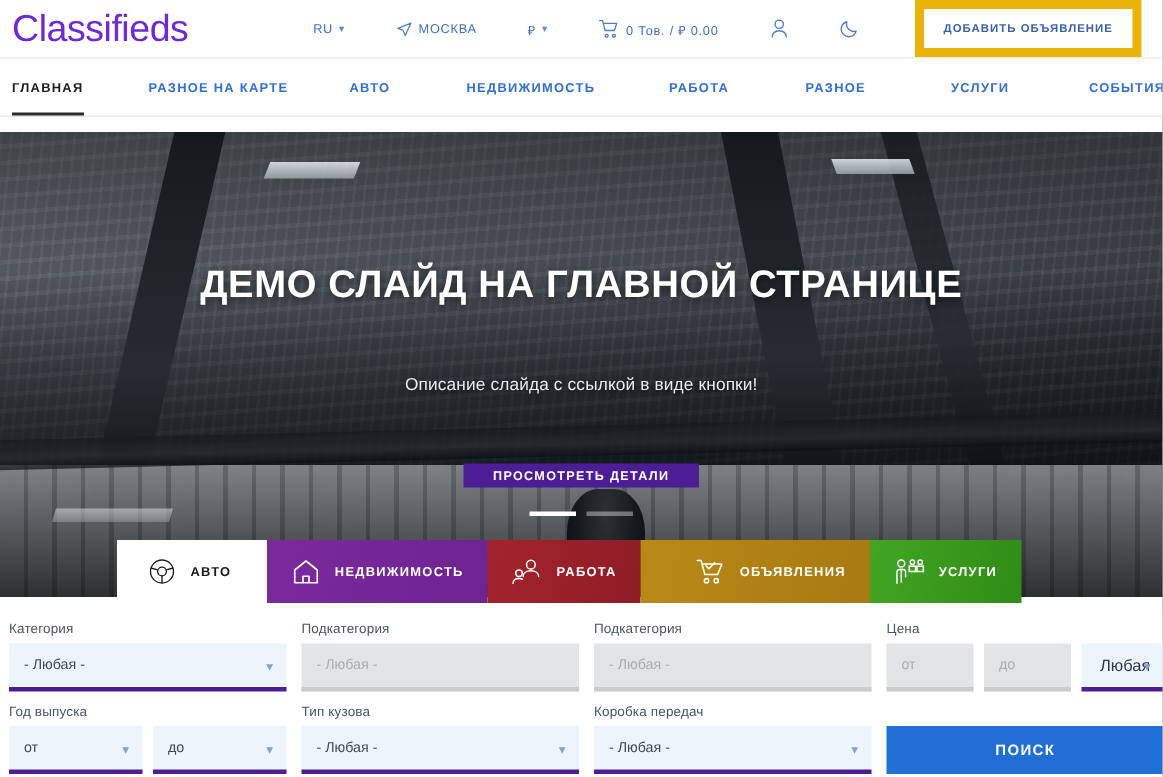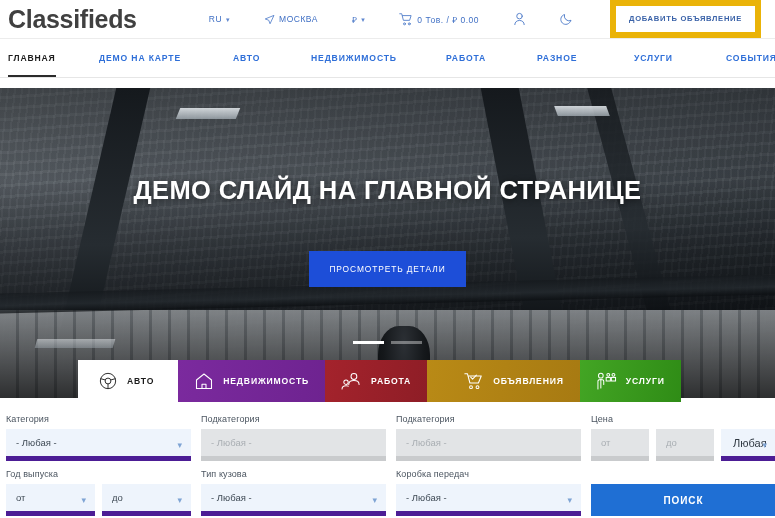--- a/index.html
+++ b/index.html
@@ -16,22 +16,22 @@
   
   .topbar {
     height: 38px;
     display: flex;
     align-items: center;
     padding: 0 14px 0 8px;
     background: #fff;
   }
   .brand {
     font-size: 25px;
-    font-weight: 700;
-    color: #404040;
+    font-weight: 400;
+    color: #6d28d9;
     letter-spacing: -0.3px;
     font-family: "Liberation Sans", sans-serif;
   }
   .top-right {
     margin-left: auto;
     display: flex;
     align-items: center;
     gap: 12px;
   }
   .top-item {
@@ -158,26 +158,26 @@
   }
   .hero-sub {
     margin-top: 19px;
     color: #e9ecef;
     font-size: 11.5px;
     letter-spacing: .1px;
     text-shadow: 0 1px 5px rgba(0,0,0,.6);
   }
   .hero-btn {
     margin-top: 19px;
-    background: #1d4ed8;
+    background: #4c1d95;
     color: #fff;
     font-size: 8.4px;
-    font-weight: normal;
+    font-weight: bold;
     letter-spacing: .9px;
-    padding: 14px 20px;
+    padding: 4px 20px;
     line-height: 1;
     border: none;
     white-space: nowrap;
   }
   .slider-dots {
     position: absolute;
     left: 0; right: 0; top: 253px;
     display: flex; justify-content: center; gap: 7px;
   }
   .dot { width: 31px; height: 3px; background: rgba(255,255,255,.38); }
@@ -225,21 +225,21 @@
     color: #4b5560;
     margin-bottom: 5px;
     display: block;
     letter-spacing: .1px;
   }
   .fctl { position: relative; display: flex; gap: 7px; }
   .sel, .inp {
     height: 32px;
     background: #eef4fc;
     border: none;
-    border-bottom: 5px solid #4c1d95;
+    border-bottom: 3px solid #4c1d95;
     width: 100%;
     font-size: 9.5px;
     color: #3f4a55;
     padding: 0 10px;
     font-family: "Liberation Sans", sans-serif;
     appearance: none;
     outline: none;
   }
   .sel.disabled, .inp.disabled {
     background: #e2e4e6;
@@ -330,21 +330,21 @@
           </svg>
         </span>
       </div>
 
       <button class="addbtn">ДОБАВИТЬ ОБЪЯВЛЕНИЕ</button>
     </div>
   </div>
 
   <nav class="navbar">
     <a class="nav-item active" style="left:8px;">ГЛАВНАЯ</a>
-    <a class="nav-item" style="left:99px;">ДЕМО НА КАРТЕ</a>
+    <a class="nav-item" style="left:99px;">РАЗНОЕ НА КАРТЕ</a>
     <a class="nav-item" style="left:233px;">АВТО</a>
     <a class="nav-item" style="left:311px;">НЕДВИЖИМОСТЬ</a>
     <a class="nav-item" style="left:446px;">РАБОТА</a>
     <a class="nav-item" style="left:537px;">РАЗНОЕ</a>
     <a class="nav-item" style="left:634px;">УСЛУГИ</a>
     <a class="nav-item" style="left:726px;">СОБЫТИЯ</a>
   </nav>
 
   <section class="hero">
     <div class="hero-photo"></div>
@@ -354,20 +354,21 @@
     <div class="lightbox lb1"></div>
     <div class="lightbox lb2"></div>
     <div class="wall"></div>
     <div class="wall-shade"></div>
     <div class="figure"></div>
     <div class="beam b4"></div>
     <div class="lightbox lb3"></div>
 
     <div class="hero-inner">
       <h1 class="hero-title">ДЕМО СЛАЙД НА ГЛАВНОЙ СТРАНИЦЕ</h1>
+      <p class="hero-sub">Описание слайда с ссылкой в виде кнопки!</p>
       <button class="hero-btn">ПРОСМОТРЕТЬ ДЕТАЛИ</button>
     </div>
 
     <div class="slider-dots">
       <span class="dot on"></span>
       <span class="dot"></span>
     </div>
   </section>
 
   <div class="cattabs">

